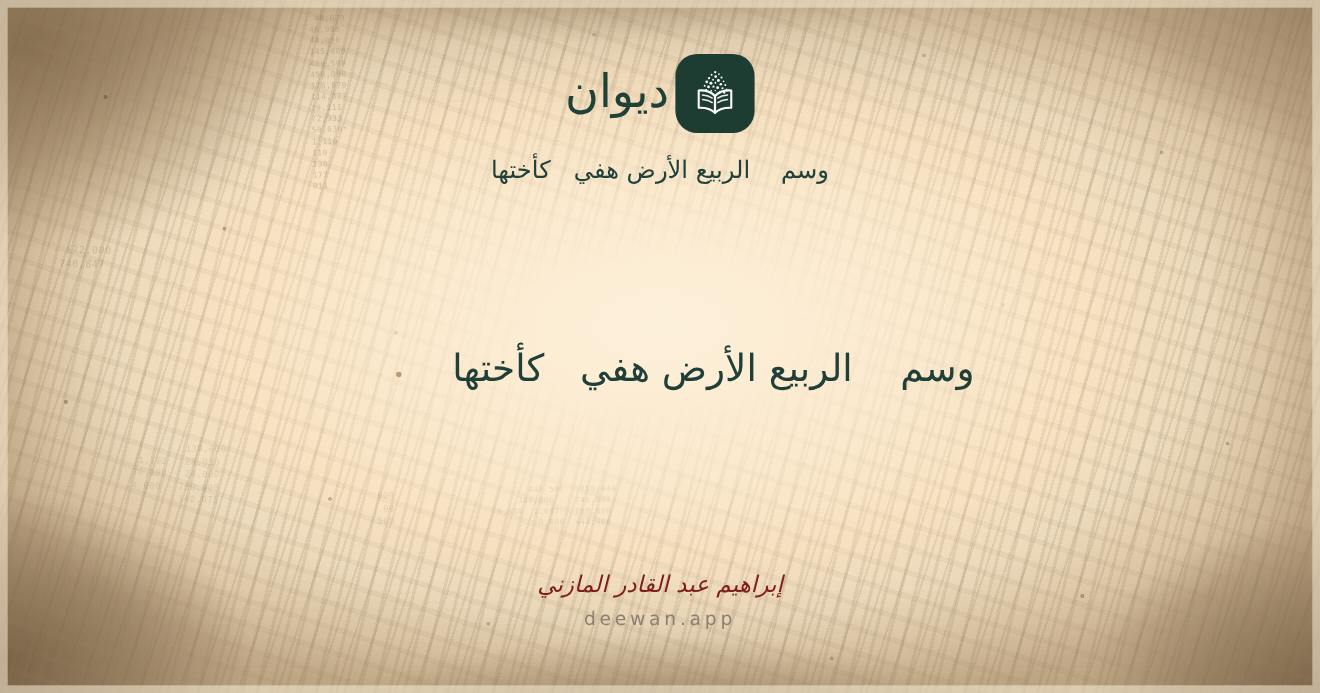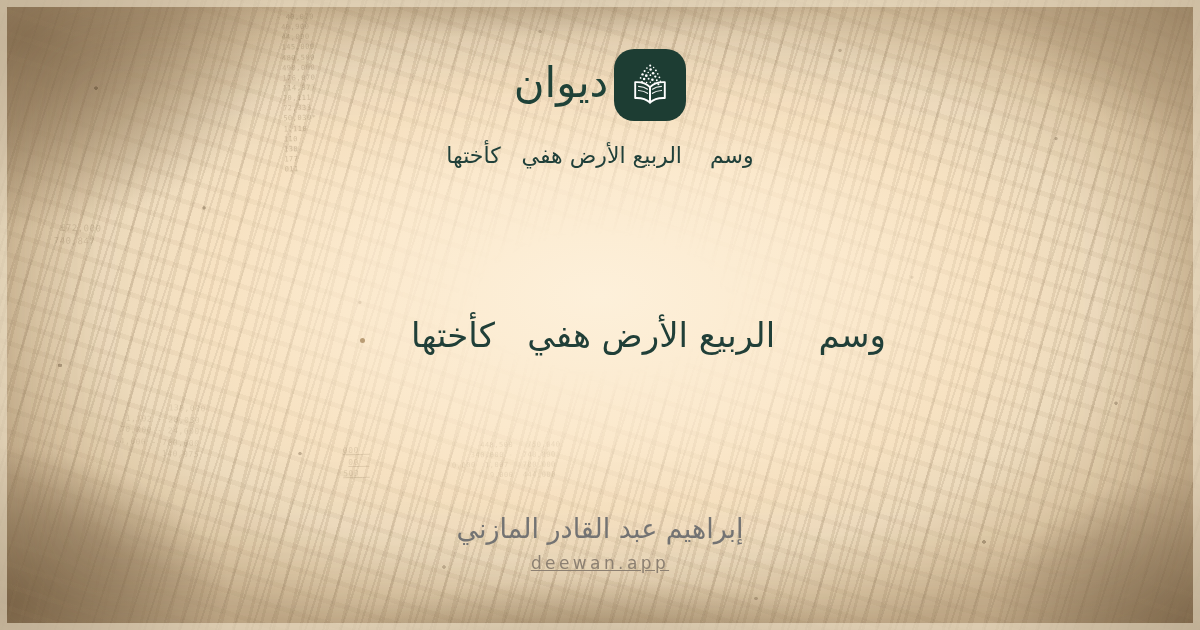--- a/index.html
+++ b/index.html
@@ -79,21 +79,21 @@
     font-family:"DejaVu Sans Mono","Liberation Mono",monospace;
     color:rgba(110,88,60,.30);
     white-space:pre;
     line-height:1.45;
     letter-spacing:.5px;
     pointer-events:none;
     user-select:none;
   }
   #ledger-tl{top:12px;right:880px;font-size:7px;transform:rotate(-1.4deg);opacity:.85;}
   #ledger-tr{top:222px;left:48px;font-size:9px;transform:rotate(1.1deg);opacity:.7;}
-  #ledger-bl{bottom:150px;right:830px;font-size:8px;transform:rotate(-.8deg);opacity:.55;text-decoration:underline;}
+  #ledger-bl{bottom:150px;right:830px;font-size:8px;transform:rotate(-.8deg);opacity:.55;}
   #ledger-br{bottom:170px;left:120px;font-size:8px;transform:rotate(1.8deg);opacity:.5;}
   #ledger-mid{top:440px;right:640px;font-size:7px;transform:rotate(-.5deg);opacity:.42;}
 
   
   #vignette{
     box-shadow:
       inset 0 0 90px rgba(120,96,66,.30),
       inset 0 0 180px rgba(120,96,66,.16);
   }
   
@@ -151,27 +151,27 @@
     margin:10px 46px 0 46px;
     flex:0 0 auto;
   }
 
   
   #footer{
     position:absolute;left:0;right:0;bottom:58px;
     display:flex;flex-direction:column;align-items:center;gap:13px;
   }
   #author{
-    font-size:27px;color:#737373;
-    direction:rtl;white-space:pre;line-height:1;
+    font-size:21px;color:#7f1d1d;
+    direction:rtl;white-space:pre;line-height:1;font-style:italic;
   }
   #site{
     font-size:17px;color:#8c8072;
     letter-spacing:3.4px;
-    direction:ltr;line-height:1;text-decoration:underline;
+    direction:ltr;line-height:1;
   }
 </style>
 </head>
 <body>
 
 <div id="card">
 
   <div class="layer" id="paper-base"></div>
   <div class="layer" id="grunge-corners"></div>
   <div class="layer" id="grunge-streaks"></div>

